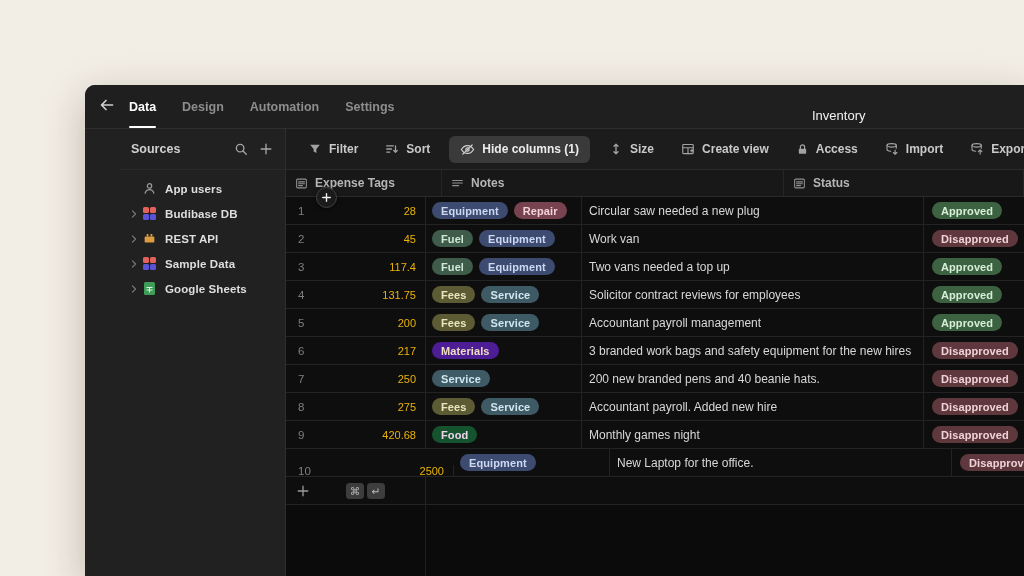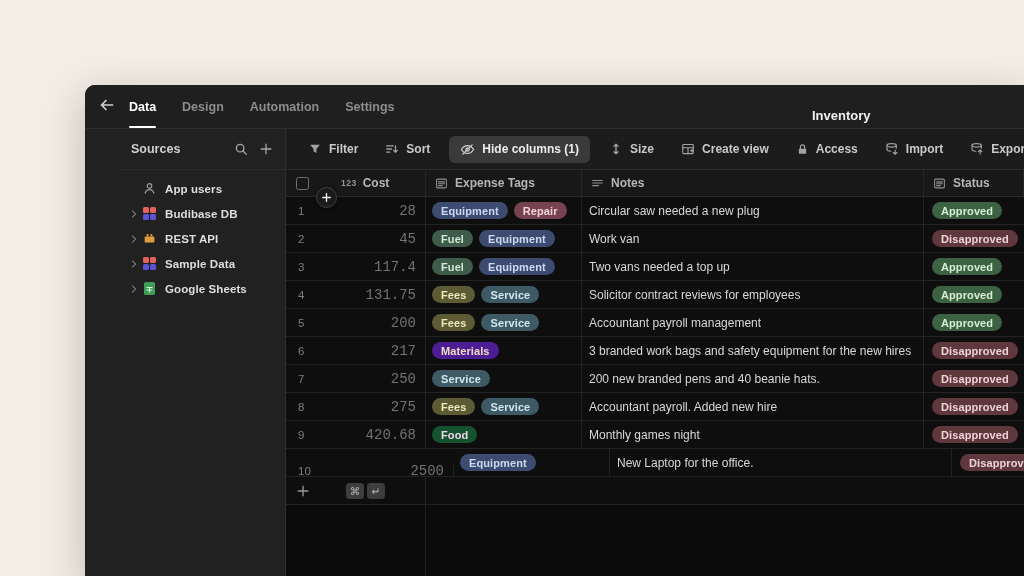--- a/index.html
+++ b/index.html
@@ -20,21 +20,21 @@
          border-bottom:1px solid #2e2e2e; display:flex; align-items:stretch; }
   .back { width:44px; display:flex; align-items:center; justify-content:center;
           color:#cfcfcf; cursor:pointer; }
   .tabs { display:flex; align-items:stretch; gap:26px; }
   .nav-tab { position:relative; display:flex; align-items:center; font-size:12.5px;
              font-weight:600; color:#8d8d8d; cursor:pointer; }
   .nav-tab.active { color:#ffffff; font-weight:700; }
   .nav-tab.active::after { content:""; position:absolute; left:0; right:0; bottom:0;
              height:2.5px; background:#ffffff; border-radius:2px; }
   .app-title { position:absolute; left:727px; top:0; height:60px; display:flex;
-             align-items:center; color:#f2f2f2; font-size:13px; font-weight:700; }
+             align-items:center; color:#f2f2f2; font-size:13px; font-weight:400; }
 
   
   .body { flex:1; display:flex; min-height:0; }
 
   
   .sidebar { width:201px; flex:none; background:#212121; border-right:1px solid #2e2e2e;
              display:flex; flex-direction:column;padding-left:36px; }
   .sb-head { height:41px; flex:none; border-bottom:1px solid #2b2b2b; display:flex;
              align-items:center; padding:0 12px 0 10px; }
   .sb-title { color:#d0d0d0; font-size:12.5px; font-weight:600; }
@@ -73,21 +73,21 @@
          flex:none; cursor:pointer; }
   .gh-cell.first { padding-left:10px; }
   .gh-cell.first .typewrap { margin-left:25px; display:flex; align-items:center; gap:6px; }
 
   
   .grow { height:28px; display:flex; border-bottom:1px solid #232323; background:#0e0e0e; }
   .g-cell { border-right:1px solid #232323; display:flex; align-items:center;
             overflow:hidden; white-space:nowrap; cursor:default; }
   .c-cost { padding:0 9px 0 12px; }
   .rownum { color:#7f7f7f; font-size:11.5px; }
-  .costval { margin-left:auto; color:#737373; font-size:14px;font-family:Liberation Mono, monospace; }
+  .costval { margin-left:auto; color:#eab308; font-size:11px; }
   .c-tags { padding-left:6px; gap:6px; }
   .pill { height:17px; display:inline-flex; align-items:center; padding:0 9px;
           border-radius:9px; font-size:11px; font-weight:600; letter-spacing:.1px; }
   .c-notes { padding-left:7px; color:#d8d8d8; font-size:12px; }
   .c-status { padding-left:8px; }
 
   
   .addrow { height:28px; flex:none; position:relative; display:flex; align-items:center;
             border-bottom:1px solid #232323; background:#0e0e0e; cursor:pointer; }
   .addrow::after { content:""; position:absolute; left:139px; top:0; bottom:0;
@@ -289,27 +289,20 @@
                 <svg width="14" height="14" viewBox="0 0 16 16" fill="none" stroke="currentColor" stroke-width="1.3" stroke-linecap="round" stroke-linejoin="round">
                   <ellipse cx="7.6" cy="3.8" rx="5.3" ry="2"></ellipse>
                   <path d="M2.3 3.8v4.8c0 1 1.8 1.8 4.2 2M12.9 3.8v3.4"></path>
                   <path d="M11.6 13.8V9.2M9.6 11l2-2 2 2"></path>
                 </svg>
               </span>
               <span>Export</span>
             </div>
           </div>
         <div class="ghead" id="ghead">
-            <div class="gh-cell first" style="width: 140px; flex: 0 0 auto;">
-              <span class="cbx"></span>
-              <span class="typewrap">
-                <span class="t123">123</span>
-                <span>Cost</span>
-              </span>
-            </div>
             <div class="gh-cell" style="width: 156px; flex: 0 0 auto;">
               <span class="h-ico" style="display: flex;">
                 <svg width="13" height="13" viewBox="0 0 16 16" fill="none" stroke="currentColor" stroke-width="1.3" stroke-linecap="round" stroke-linejoin="round">
                   <rect x="2" y="2.6" width="12" height="10.8" rx="1.3"></rect>
                   <path d="M4.4 6h7.2M4.4 8.3h7.2M4.4 10.6h4.8"></path>
                 </svg>
               </span>
               <span>Expense Tags</span>
             </div>
             <div class="gh-cell" style="width: 342px; flex: 0 0 auto;">

